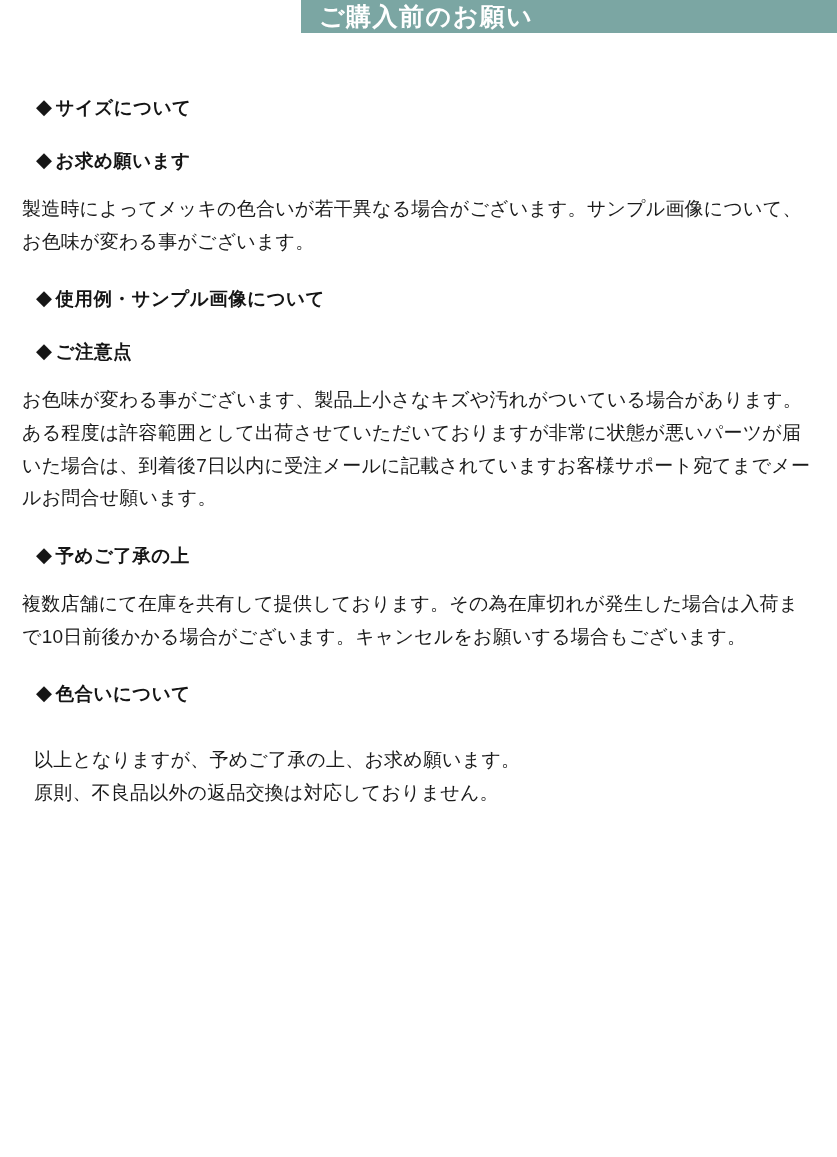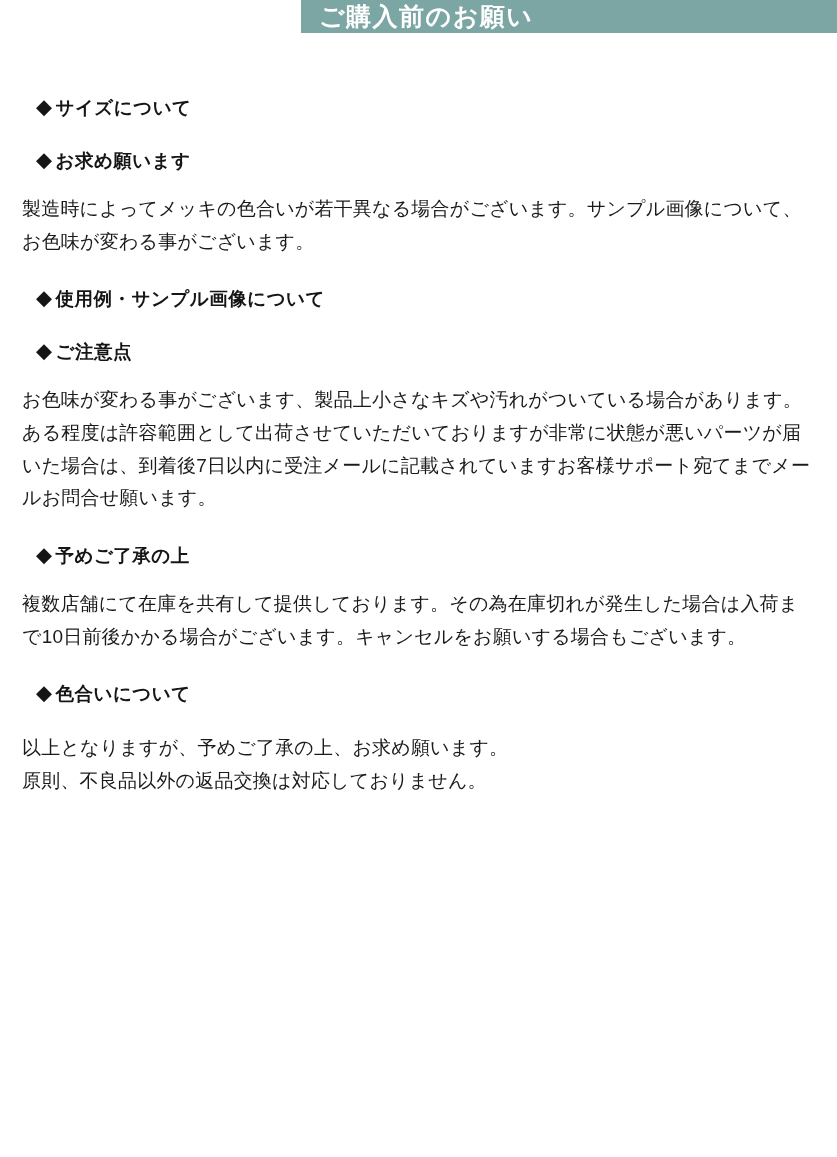--- a/index.html
+++ b/index.html
@@ -75,21 +75,21 @@
     color: #1a1a1a;
     margin: 0;
     padding: 20px 0 0 0;
     letter-spacing: 0.2px;
     white-space: pre-line;
   }
   .closing {
     font-size: 19px;
     line-height: 1.72;
     color: #1a1a1a;
-    margin: 0;
+    margin: 12px;
     padding: 26px 0 0 0;
     letter-spacing: 0.2px;
     white-space: pre-line;
   }
   .spacer-bottom {
     height: 14px;
   }
 </style>
 </head>
 <body>

